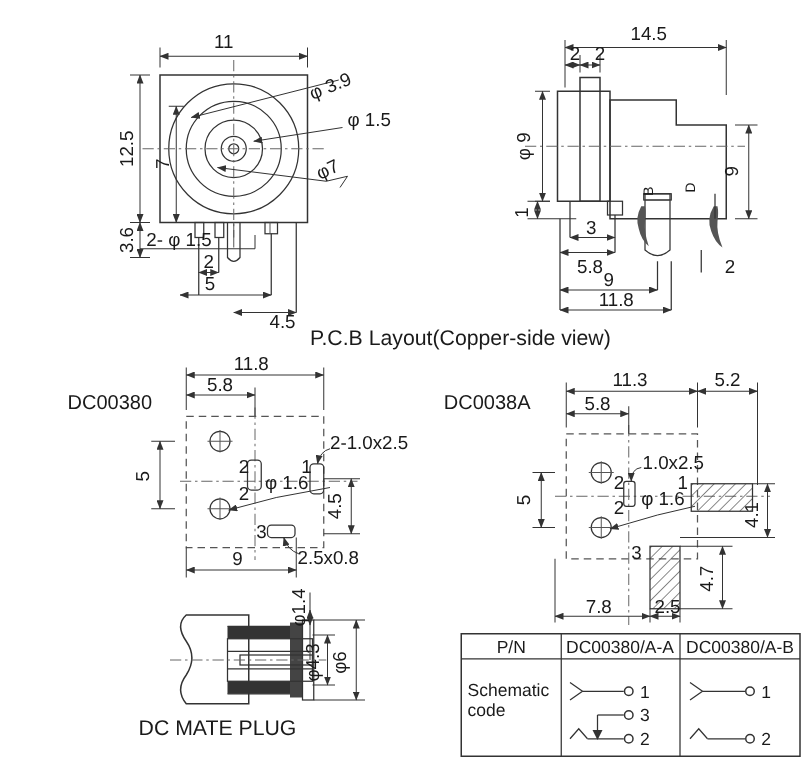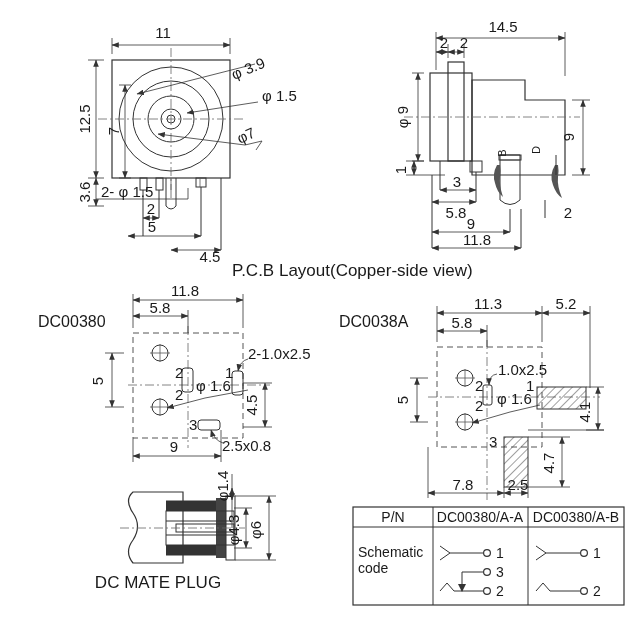--- a/index.html
+++ b/index.html
@@ -1,18 +1,18 @@
 <!DOCTYPE html>
 <html><head>
 <meta charset="utf-8">
 <style>
   html,body{margin:0;padding:0;background:#ffffff;}
   body{width:642px;height:622px;position:relative;overflow:hidden;
        font-family:"Liberation Sans",sans-serif;color:#1a1a1a;}
-  .stage{position:absolute;left:0;top:0;width:570px;height:622px;}
+  .stage{position:absolute;left:16px;top:0;width:570px;height:622px;}
   svg{display:block;}
   text{font-family:"Liberation Sans",sans-serif;fill:#1a1a1a;}
   .dimtxt{font-size:15px;}
   .dimxs{font-size:11px;}
   .lbl{font-size:16px;}
   .cap{font-size:17px;}
   .tbl{font-size:14px;}
   .ln{stroke:#333;stroke-width:1;fill:none;}
   .ln2{stroke:#333;stroke-width:1.2;fill:none;}
   .thin{stroke:#555;stroke-width:0.8;fill:none;}

